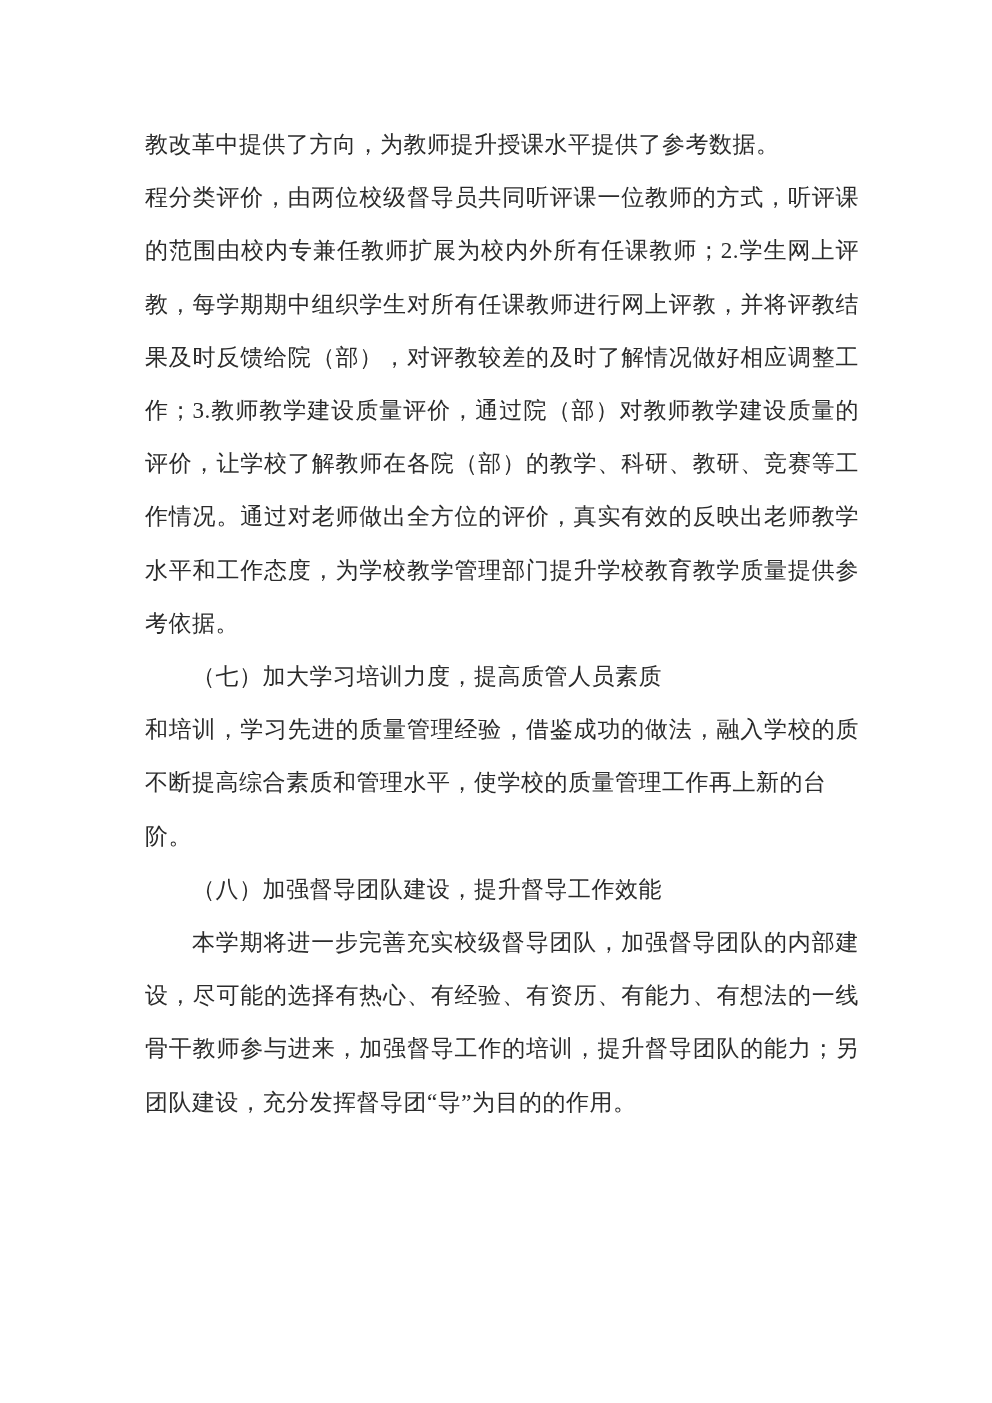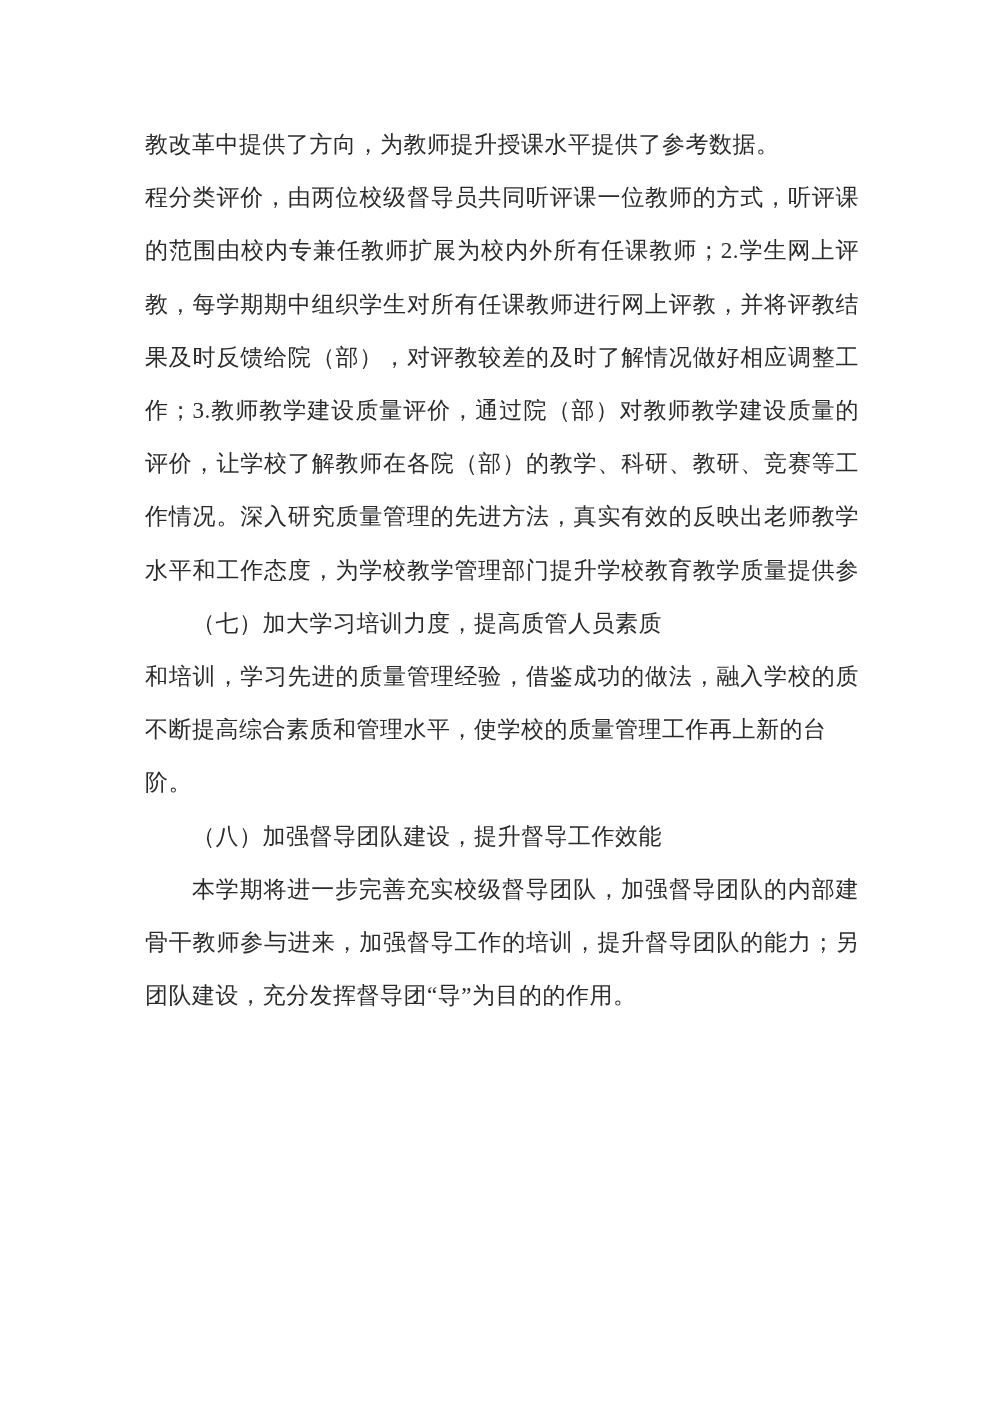--- a/index.html
+++ b/index.html
@@ -53,32 +53,34 @@
       <div class="paragraph">
         <div class="line">教改革中提供了方向，为教师提升授课水平提供了参考数据。</div>
       </div>
       <div class="paragraph">
         <div class="line fill">程分类评价，由两位校级督导员共同听评课一位教师的方式，听评课</div>
         <div class="line fill">的范围由校内专兼任教师扩展为校内外所有任课教师；2.学生网上评</div>
         <div class="line fill">教，每学期期中组织学生对所有任课教师进行网上评教，并将评教结</div>
         <div class="line fill">果及时反馈给院（部），对评教较差的及时了解情况做好相应调整工</div>
         <div class="line fill">作；3.教师教学建设质量评价，通过院（部）对教师教学建设质量的</div>
         <div class="line fill">评价，让学校了解教师在各院（部）的教学、科研、教研、竞赛等工</div>
-        <div class="line fill">作情况。深入研究质量管理的先进方法，真实有效的反映出老师教学</div>
+        <div class="line fill">作情况。通过对老师做出全方位的评价，真实有效的反映出老师教学</div>
         <div class="line fill">水平和工作态度，为学校教学管理部门提升学校教育教学质量提供参</div>
+        <div class="line">考依据。</div>
       </div>
       <div class="paragraph">
         <div class="line indent">（七）加大学习培训力度，提高质管人员素质</div>
       </div>
       <div class="paragraph">
         <div class="line fill">和培训，学习先进的质量管理经验，借鉴成功的做法，融入学校的质</div>
         <div class="line">不断提高综合素质和管理水平，使学校的质量管理工作再上新的台阶。</div>
       </div>
       <div class="paragraph">
         <div class="line indent">（八）加强督导团队建设，提升督导工作效能</div>
       </div>
       <div class="paragraph">
         <div class="line fill indent">本学期将进一步完善充实校级督导团队，加强督导团队的内部建</div>
+        <div class="line fill">设，尽可能的选择有热心、有经验、有资历、有能力、有想法的一线</div>
         <div class="line fill">骨干教师参与进来，加强督导工作的培训，提升督导团队的能力；另</div>
         <div class="line">团队建设，充分发挥督导团“导”为目的的作用。</div>
       </div>
     </div>
 </main>
 
 </body></html>

